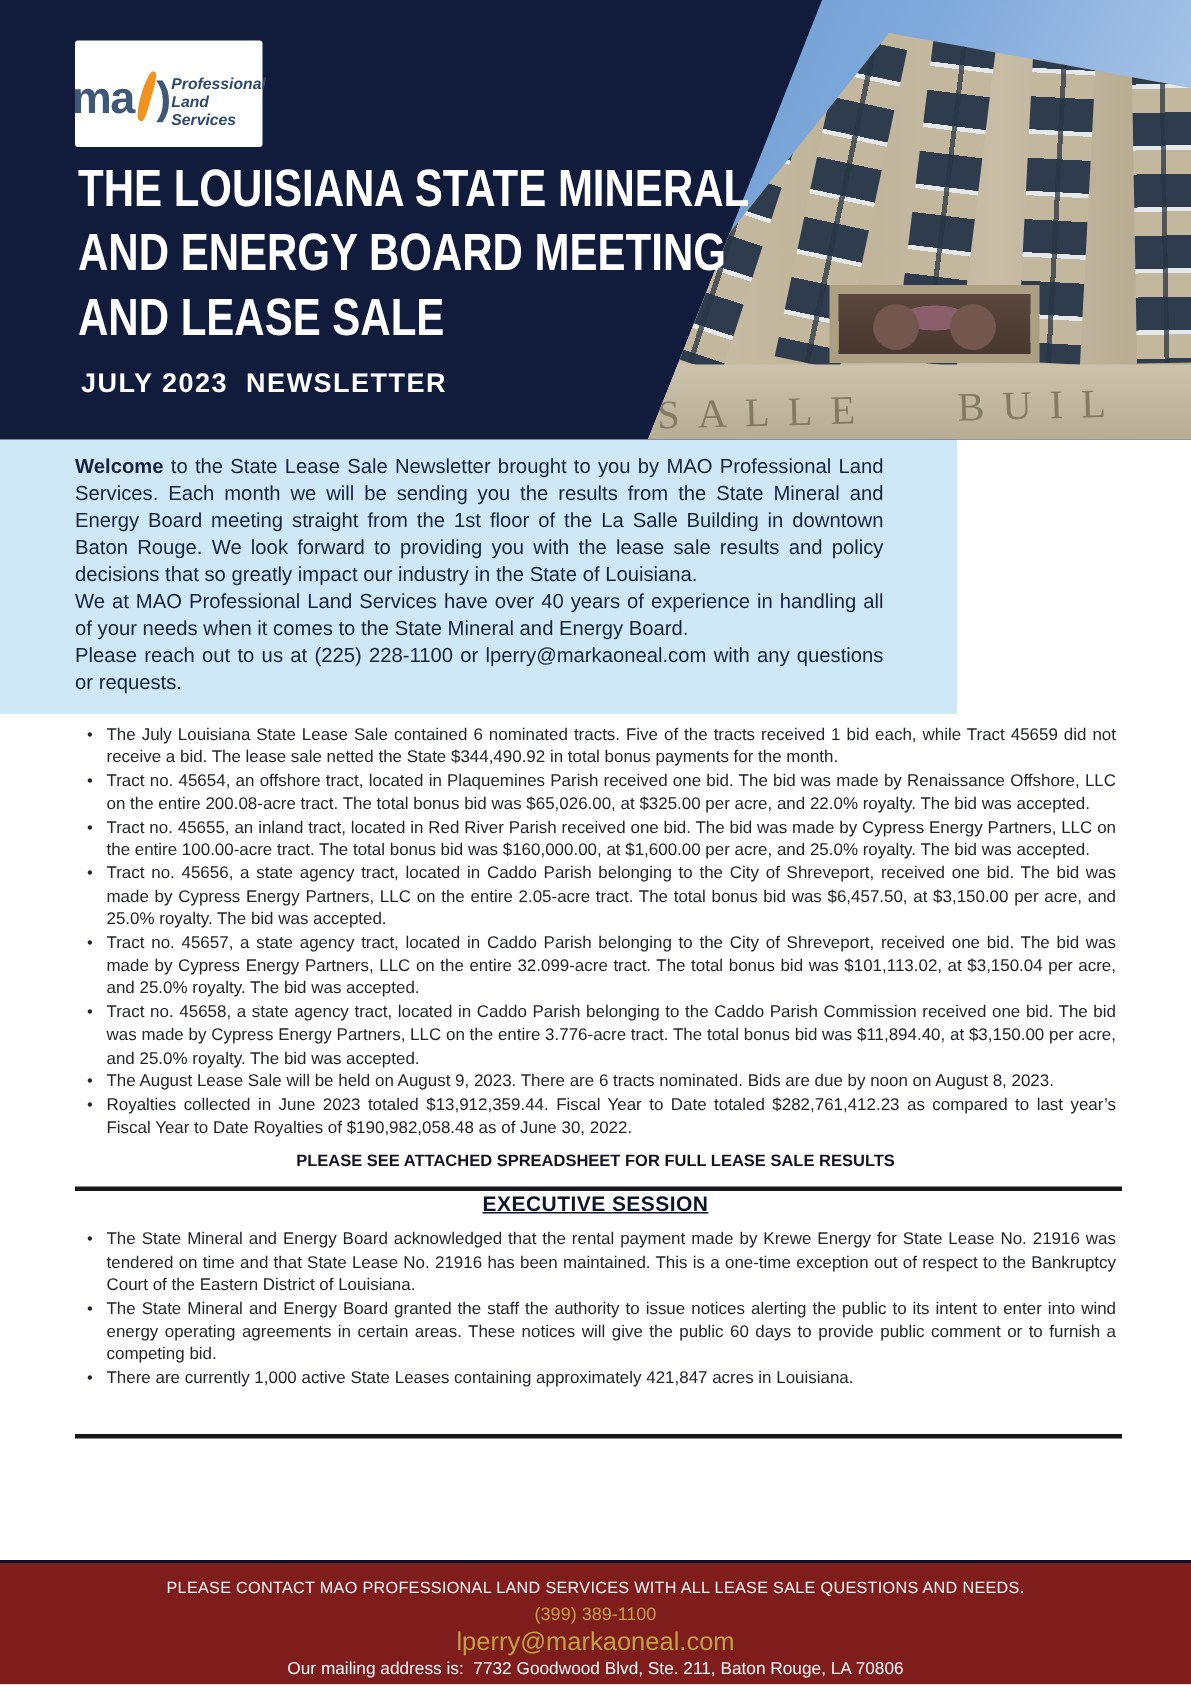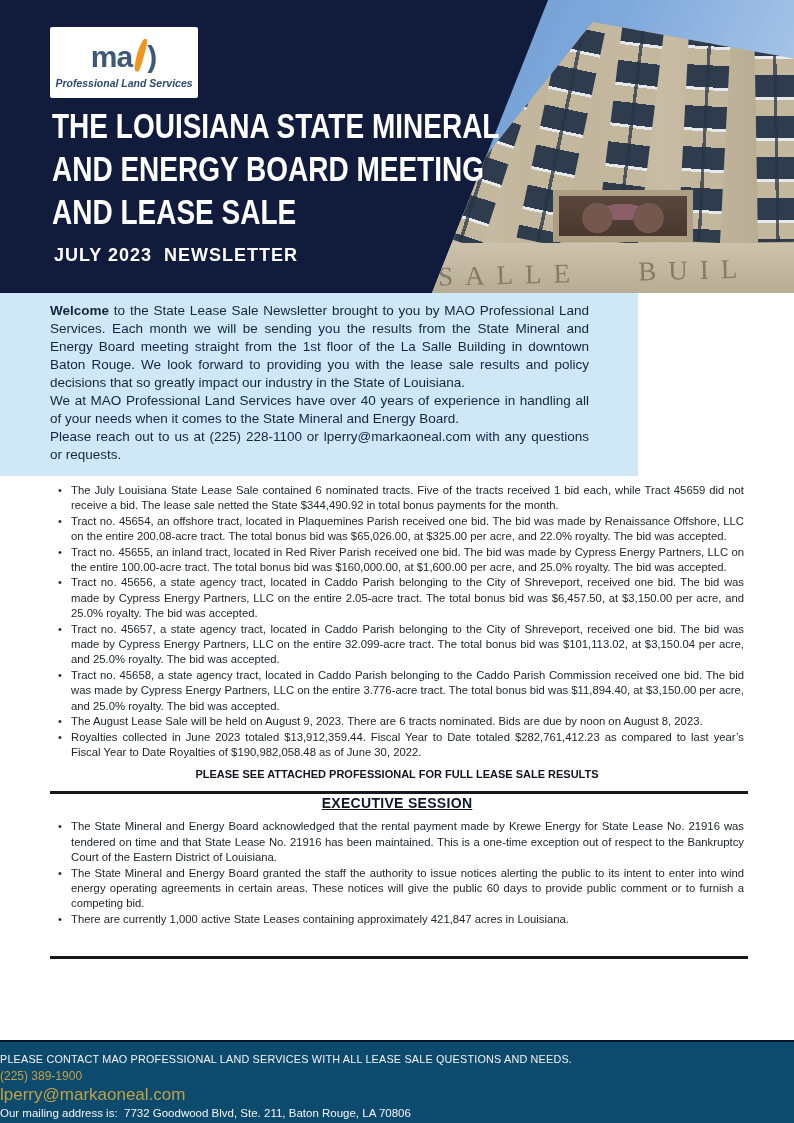--- a/index.html
+++ b/index.html
@@ -30,22 +30,22 @@
               radial-gradient(circle at 30% 55%, #74584e 0 16%, rgba(0,0,0,0) 17%),
               radial-gradient(circle at 70% 55%, #74584e 0 16%, rgba(0,0,0,0) 17%),
               radial-gradient(ellipse at 50% 40%, #8a5f6b 0 24%, rgba(0,0,0,0) 25%),
               linear-gradient(#5a463c,#483830); }
   .stone-band { position:absolute; left:0; bottom:0; width:100%; height:50px;
                 background:linear-gradient(#cdc3ac,#b7ac94); }
   .inscription { position:absolute; left:10px; bottom:6px; width:120%;
                  font-family:"Liberation Serif", serif; font-size:27px; color:#837b66;
                  letter-spacing:12px; white-space:pre; transform:rotate(-1.5deg); }
 
-  .logo-box { position:absolute; left:50px; top:27px; width:148px; height:71px;
-              background:#ffffff; border-radius:2px; display:flex; flex-direction:column;
+  .logo-box { position:absolute; left:50px; top:27px; width:125px; height:71px;
+              background:#ffffff; border-radius:2px; display:flex; flex-direction:row;
               align-items:center; justify-content:center; padding-top:6px; }
   .logo-row { display:flex; align-items:flex-end; line-height:1; }
   .logo-ma { font-size:30px; font-weight:bold; color:#3e5878; letter-spacing:-1px; }
   .logo-swoosh { display:inline-block; width:13px; height:30px; margin:0 0 0 2px; position:relative; }
   .logo-swoosh:before { content:""; position:absolute; left:3px; bottom:0; width:7px; height:34px;
                         background:#f0931f; border-radius:60% 40% 30% 60%; transform:rotate(16deg); }
   .logo-paren { font-size:30px; font-weight:bold; color:#3e5878; }
   .logo-tagline { font-size:10.5px; font-style:italic; color:#2f4a6b; margin-top:5px; font-weight:bold; }
 
   .title-block { position:absolute; left:52px; top:104px; }
@@ -68,22 +68,22 @@
                   text-align:justify; }
   ul.bullets li:before { content:"•"; position:absolute; left:8px; top:0; font-size:11px; color:#23252d; }
   .note { margin-top:8px; text-align:center; font-weight:bold; font-size:11px; color:#131324; }
   .rule { border:none; border-top:3px solid #17171c; width:698px; margin:11px auto 0 auto; }
   .exec-heading { margin-top:16px; text-align:center; font-size:14px; font-weight:bold;
                   color:#0f172a; text-decoration:underline; letter-spacing:0.3px; }
   .exec-heading-wrap { text-align:center; }
   .rule.second { margin-top:29px; }
 
   
-  .footer { position:absolute; left:0; bottom:0; width:794px; height:83px; background:#0c4a6e;
-            border-top:2px solid #0b1230; text-align:left; padding-top:11px; }
+  .footer { position:absolute; left:0; bottom:0; width:794px; height:83px; background:#7f1d1d;
+            border-top:2px solid #0b1230; text-align:center; padding-top:11px; }
   .footer .f-line1 { color:#f4f4f4; font-size:10.8px; letter-spacing:0.2px; }
   .footer .f-phone a, .footer .f-email a { color:#c2a044; text-decoration:none; }
   .footer .f-phone { margin-top:4px; font-size:12px; }
   .footer .f-email { margin-top:2px; font-size:17px; }
   .footer .f-address { margin-top:2px; color:#f4f4f4; font-size:11.5px; white-space:pre; }
 </style>
 </head>
 <body>
 
 <div class="page">
@@ -131,35 +131,35 @@
       <li>The July Louisiana State Lease Sale contained 6 nominated tracts. Five of the tracts received 1 bid each, while Tract 45659 did not receive a bid. The lease sale netted the State $344,490.92 in total bonus payments for the month.</li>
       <li>Tract no. 45654, an offshore tract, located in Plaquemines Parish received one bid. The bid was made by Renaissance Offshore, LLC on the entire 200.08-acre tract. The total bonus bid was $65,026.00, at $325.00 per acre, and 22.0% royalty. The bid was accepted.</li>
       <li>Tract no. 45655, an inland tract, located in Red River Parish received one bid. The bid was made by Cypress Energy Partners, LLC on the entire 100.00-acre tract. The total bonus bid was $160,000.00, at $1,600.00 per acre, and 25.0% royalty. The bid was accepted.</li>
       <li>Tract no. 45656, a state agency tract, located in Caddo Parish belonging to the City of Shreveport, received one bid. The bid was made by Cypress Energy Partners, LLC on the entire 2.05-acre tract. The total bonus bid was $6,457.50, at $3,150.00 per acre, and 25.0% royalty. The bid was accepted.</li>
       <li>Tract no. 45657, a state agency tract, located in Caddo Parish belonging to the City of Shreveport, received one bid. The bid was made by Cypress Energy Partners, LLC on the entire 32.099-acre tract. The total bonus bid was $101,113.02, at $3,150.04 per acre, and 25.0% royalty. The bid was accepted.</li>
       <li>Tract no. 45658, a state agency tract, located in Caddo Parish belonging to the Caddo Parish Commission received one bid. The bid was made by Cypress Energy Partners, LLC on the entire 3.776-acre tract. The total bonus bid was $11,894.40, at $3,150.00 per acre, and 25.0% royalty. The bid was accepted.</li>
       <li>The August Lease Sale will be held on August 9, 2023. There are 6 tracts nominated. Bids are due by noon on August 8, 2023.</li>
       <li>Royalties collected in June 2023 totaled $13,912,359.44. Fiscal Year to Date totaled $282,761,412.23 as compared to last year’s Fiscal Year to Date Royalties of $190,982,058.48 as of June 30, 2022.</li>
     </ul>
 
-    <div class="note">PLEASE SEE ATTACHED PROFESSIONAL FOR FULL LEASE SALE RESULTS</div>
+    <div class="note">PLEASE SEE ATTACHED SPREADSHEET FOR FULL LEASE SALE RESULTS</div>
     <hr class="rule">
 
     <div class="exec-heading-wrap">
       <span class="exec-heading">EXECUTIVE SESSION</span>
     </div>
     <ul class="bullets">
       <li>The State Mineral and Energy Board acknowledged that the rental payment made by Krewe Energy for State Lease No. 21916 was tendered on time and that State Lease No. 21916 has been maintained. This is a one-time exception out of respect to the Bankruptcy Court of the Eastern District of Louisiana.</li>
       <li>The State Mineral and Energy Board granted the staff the authority to issue notices alerting the public to its intent to enter into wind energy operating agreements in certain areas. These notices will give the public 60 days to provide public comment or to furnish a competing bid.</li>
       <li>There are currently 1,000 active State Leases containing approximately 421,847 acres in Louisiana.</li>
     </ul>
 
     <hr class="rule second">
   </div>
 
   <div class="footer">
     <div class="f-line1">PLEASE CONTACT MAO PROFESSIONAL LAND SERVICES WITH ALL LEASE SALE QUESTIONS AND NEEDS.</div>
-    <div class="f-phone"><a href="#">(225) 389-1900</a></div>
+    <div class="f-phone"><a href="#">(399) 389-1100</a></div>
     <div class="f-email"><a href="#">lperry@markaoneal.com</a></div>
     <div class="f-address">Our mailing address is:  7732 Goodwood Blvd, Ste. 211, Baton Rouge, LA 70806</div>
   </div>
 
 </div>
 
 </body></html>

